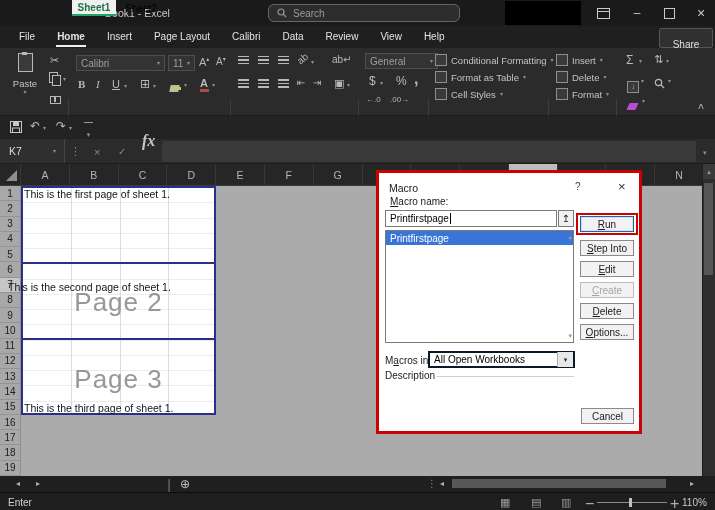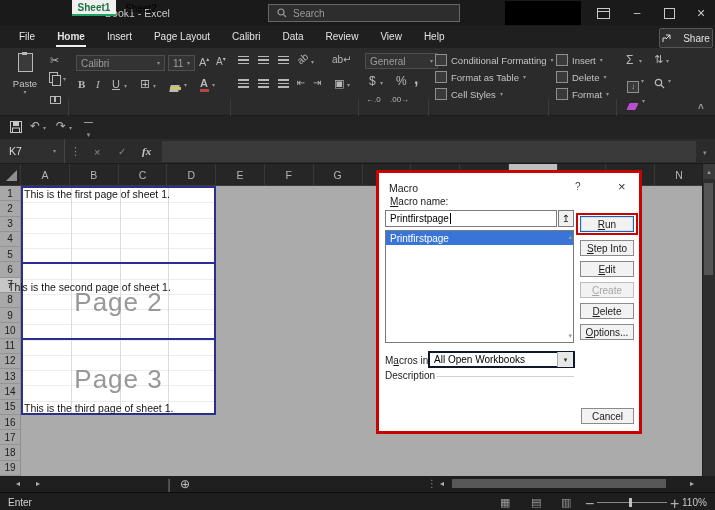--- a/index.html
+++ b/index.html
@@ -5,30 +5,30 @@
   html,body{margin:0;padding:0;background:#444;}
   #app{position:relative;width:715px;height:510px;overflow:hidden;
        font-family:"Liberation Sans","DejaVu Sans",sans-serif;background:#ababab;
        -webkit-font-smoothing:antialiased;}
   .abs{position:absolute;}
   .ic{color:#b8b8b8;}
   .car{font-size:6px;color:#909090;line-height:1;}
   
   .titlebar{left:0;top:0;width:715px;height:26px;background:#1a1a1a;color:#c9c9c9;}
   .searchbox{left:268px;top:4px;width:192px;height:18px;background:#2d2d2d;border:1px solid #666;
-             border-radius:0;display:flex;align-items:center;gap:6px;padding:0 8px;box-sizing:border-box;}
+             border-radius:6px;display:flex;align-items:center;gap:6px;padding:0 8px;box-sizing:border-box;}
   .redact{left:505px;top:1px;width:76px;height:24px;background:#000;}
   .winbtn{top:0;width:30px;height:26px;display:flex;align-items:center;justify-content:center;color:#c9c9c9;font-size:12px;}
   
   .tabrow{left:0;top:26px;width:715px;height:22px;background:#1f1f1f;display:flex;align-items:center;padding-left:8px;box-sizing:border-box;}
   .rtab{color:#e3e3e3;font-size:10px;padding:4px 11px 5px;position:relative;}
   .rtab.active{font-weight:bold;}
   .rtab.active::after{content:"";position:absolute;left:10px;right:10px;bottom:0;height:2px;background:#f0f0f0;}
   .sharebtn{left:659px;top:28px;width:52px;height:18px;background:#303030;border:1px solid #565656;border-radius:2px;
-            color:#e0e0e0;font-size:10px;display:flex;align-items:center;justify-content:center;gap:12px;}
+            color:#e0e0e0;font-size:10px;display:flex;align-items:center;justify-content:center;gap:12px;flex-direction:column;}
   
   .ribbon{left:0;top:48px;width:715px;height:68px;background:#2b2b2b;border-bottom:1px solid #1c1c1c;box-sizing:border-box;}
   .gsep{top:51px;width:1px;height:60px;background:#3c3c3c;}
   .grplabel{top:103px;font-size:9px;color:#9f9f9f;transform:translateX(-50%);white-space:nowrap;}
   .launch{top:105px;width:6px;height:6px;border-right:1px solid #8a8a8a;border-bottom:1px solid #8a8a8a;}
   .combo{background:#333;border:1px solid #4e4e4e;color:#9e9e9e;font-size:10px;display:flex;align-items:center;
          justify-content:space-between;padding:0 4px;box-sizing:border-box;height:16px;}
   .rlbl{font-size:9.5px;color:#c4c4c4;white-space:nowrap;}
   .barsicon{width:11px;height:9px;background:repeating-linear-gradient(to bottom,#b8b8b8 0 1.5px,transparent 1.5px 3.5px);}
   .sq{width:10px;height:10px;border:1px solid #8f8f8f;background:#3a3a3a;}
@@ -290,21 +290,21 @@
   </div>
 
   <div class="abs frow"></div>
   <div class="abs namebox">
     <span>K7</span>
     <span class="car">▾</span>
   </div>
   <div class="abs" style="left:70px;top:145px;color:#8a8a8a;font-size:11px;">⋮</div>
   <div class="abs" style="left:94px;top:146px;color:#8a8a8a;font-size:11px;">×</div>
   <div class="abs" style="left:118px;top:146px;color:#8a8a8a;font-size:10px;">✓</div>
-  <div class="abs" style="left:142px;top:145px;color:#c8c8c8;font-size:11px;font-style:italic;font-family:'Liberation Serif',serif;font-weight:bold;"><span>fx</span></div>
+  <div class="abs" style="left:142px;top:132px;color:#c8c8c8;font-size:16px;font-style:italic;font-family:'Liberation Serif',serif;font-weight:bold;"><span>fx</span></div>
   <div class="abs finput"></div>
   <div class="abs car" style="left:703px;top:149px;font-size:7px;">▾</div>
 
   <div class="abs colheads" id="colheads">
       <div class="colcell" style="left: 21px; width: 48.79px;">A</div>
       <div class="colcell" style="left: 69.79px; width: 48.79px;">B</div>
       <div class="colcell" style="left: 118.58px; width: 48.79px;">C</div>
       <div class="colcell" style="left: 167.37px; width: 48.79px;">D</div>
       <div class="colcell" style="left: 216.16px; width: 48.79px;">E</div>
       <div class="colcell" style="left: 264.95px; width: 48.79px;">F</div>

